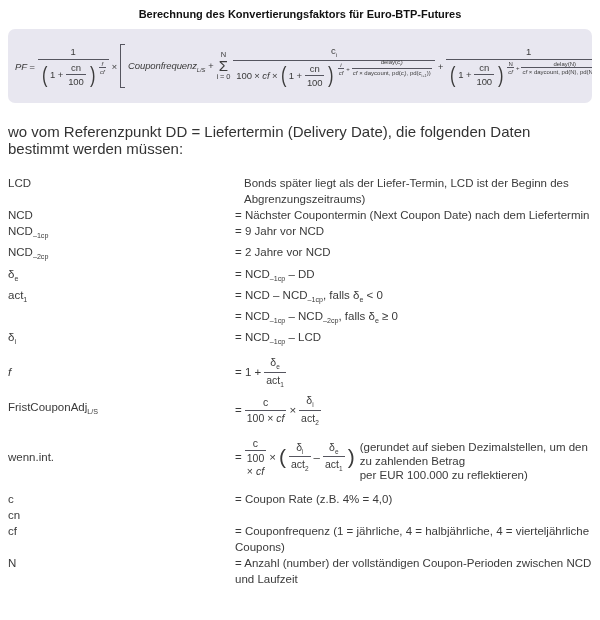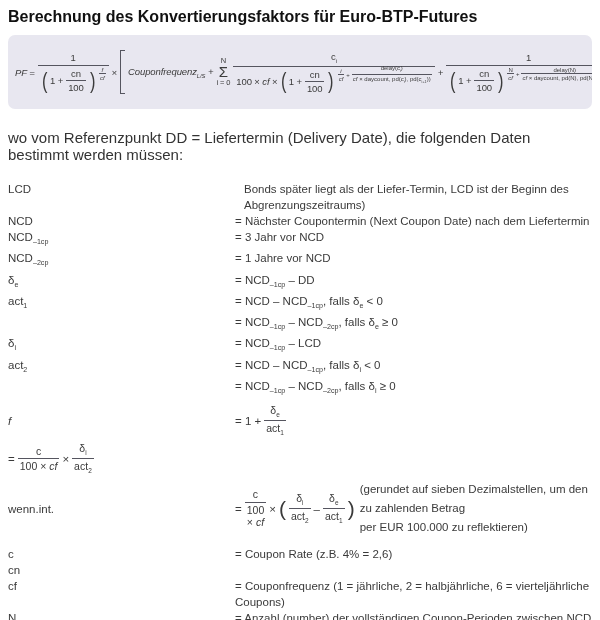--- a/index.html
+++ b/index.html
@@ -2,21 +2,21 @@
 <html><head>
 <meta charset="utf-8">
 <style>
   html,body{margin:0;padding:0;}
   body{
     width:600px;height:620px;box-sizing:border-box;
     padding:6px 8px;background:#ffffff;color:#3a3a3a;
     font-family:"Liberation Sans",sans-serif;
     -webkit-font-smoothing:antialiased;
   }
-  .title{font-size:16px;font-weight:bold;color:#111;margin:2px 0 9px 0;}
+  .title{font-size:11px;font-weight:bold;color:#111;margin:2px 0 9px 0;text-align:center;}
   
   .fbox{
     background:#e8e7f0;border-radius:7px;height:74px;box-sizing:border-box;
     padding:10px 7px;display:flex;align-items:center;gap:3px;
     font-size:9.5px;color:#3b3b3b;letter-spacing:-0.1px;overflow:hidden;white-space:nowrap;
   }
   .tok{flex-shrink:0;font-style:italic;}
   .it{font-style:italic;}
   .fr{display:inline-flex;flex-direction:column;flex-shrink:0;}
   .fr>.n{border-bottom:1px solid #55555f;display:flex;align-items:flex-end;justify-content:center;gap:2px;padding:1px 3px 2px 3px;}
@@ -40,21 +40,21 @@
   .term{width:227px;flex-shrink:0;}
   .ind{padding-left:9px;}
   .row.gap{margin-top:9px;}
   .row.fx{align-items:center;margin:5px 0;}
   .fxv{display:inline-flex;align-items:center;gap:3px;}
   .ifr{display:inline-flex;flex-direction:column;text-align:center;font-size:10.5px;line-height:1.2;vertical-align:middle;}
   .ifr .n{border-bottom:1px solid #55555f;padding:0 2px 1px 2px;}
   .ifr .d{padding:1px 2px 0 2px;}
   .bp2{font-size:21px;font-weight:300;line-height:0;}
   .accr{display:flex;align-items:center;gap:5px;}
-  .note{line-height:19px;}
+  .note{line-height:14px;margin-top:9px;}
 </style>
 </head>
 <body>
 
 <div class="title">Berechnung des Konvertierungsfaktors für Euro-BTP-Futures</div>
 
 <div class="fbox">
   <span class="tok">PF =</span>
   <span class="fr">
     <span class="n">1</span>
@@ -143,56 +143,50 @@
     <div class="val">
         <div class="ind">Bonds später liegt als der Liefer-Termin, LCD ist der Beginn des Abgrenzungszeitraums)</div>
       </div>
   </div>
   <div class="row">
     <div class="term">NCD</div>
     <div class="val">= Nächster Coupontermin (Next Coupon Date) nach dem Liefertermin</div>
   </div>
   <div class="row">
     <div class="term">NCD<sub>–1cp</sub></div>
-    <div class="val">= 3 Jahr vor NCD</div>
+    <div class="val">= 9 Jahr vor NCD</div>
   </div>
   <div class="row">
     <div class="term">NCD<sub>–2cp</sub></div>
-    <div class="val">= 1 Jahre vor NCD</div>
+    <div class="val">= 2 Jahre vor NCD</div>
   </div>
   <div class="row">
     <div class="term">δ<sub>e</sub></div>
     <div class="val">= NCD<sub>–1cp</sub> – DD</div>
   </div>
   <div class="row">
     <div class="term">act<sub>1</sub></div>
     <div class="val">
         <div>= NCD – NCD<sub>–1cp</sub>, falls δ<sub>e</sub> &lt; 0</div>
         <div>= NCD<sub>–1cp</sub> – NCD<sub>–2cp</sub>, falls δ<sub>e</sub> ≥ 0</div>
       </div>
   </div>
   <div class="row">
     <div class="term">δ<sub>i</sub></div>
     <div class="val">= NCD<sub>–1cp</sub> – LCD</div>
-  </div>
-  <div class="row">
-    <div class="term">act<sub>2</sub></div>
-    <div class="val">
-        <div>= NCD – NCD<sub>–1cp</sub>, falls δ<sub>i</sub> &lt; 0</div>
-        <div>= NCD<sub>–1cp</sub> – NCD<sub>–2cp</sub>, falls δ<sub>i</sub> ≥ 0</div>
-      </div>
   </div>
   <div class="row fx">
     <div class="term"><i>f</i></div>
     <div class="val fxv">= 1 + <span class="ifr">
           <span class="n">δ<sub>e</sub></span>
           <span class="d">act<sub>1</sub></span>
         </span></div>
   </div>
   <div class="row fx">
+    <div class="term">FristCouponAdj<sub>L/S</sub></div>
     <div class="val fxv">= <span class="ifr">
           <span class="n">c</span>
           <span class="d">100 × <i>cf</i></span>
         </span> × <span class="ifr">
           <span class="n">δ<sub>i</sub></span>
           <span class="d">act<sub>2</sub></span>
         </span></div>
   </div>
   <div class="row fx">
     <div class="term">wenn.int.</div>
@@ -208,28 +202,28 @@
             <span class="d">act<sub>1</sub></span>
           </span><span class="bp2">)</span></span>
       <span class="note">
         <div>(gerundet auf sieben Dezimalstellen, um den zu zahlenden Betrag</div>
         <div>per EUR 100.000 zu reflektieren)</div>
       </span>
     </div>
   </div>
   <div class="row gap">
     <div class="term">c</div>
-    <div class="val">= Coupon Rate (z.B. 4% = 2,6)</div>
+    <div class="val">= Coupon Rate (z.B. 4% = 4,0)</div>
   </div>
   <div class="row">
     <div class="term">cn</div>
   </div>
   <div class="row">
     <div class="term">cf</div>
-    <div class="val">= Couponfrequenz (1 = jährliche, 2 = halbjährliche, 6 = vierteljährliche Coupons)</div>
+    <div class="val">= Couponfrequenz (1 = jährliche, 4 = halbjährliche, 4 = vierteljährliche Coupons)</div>
   </div>
   <div class="row">
     <div class="term">N</div>
     <div class="val">
         <div>= Anzahl (number) der vollständigen Coupon-Perioden zwischen NCD und Laufzeit</div>
       </div>
   </div>
 
 </div>
 

